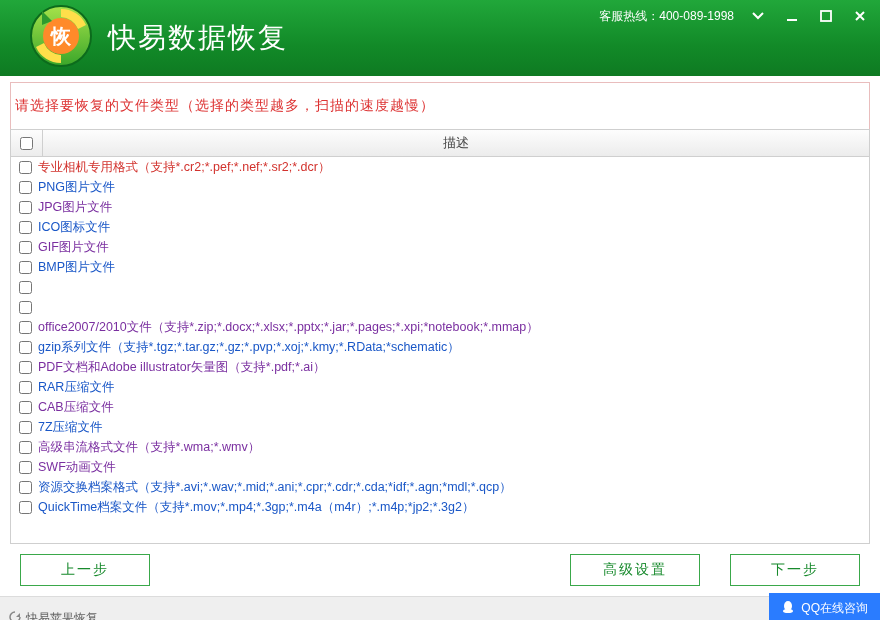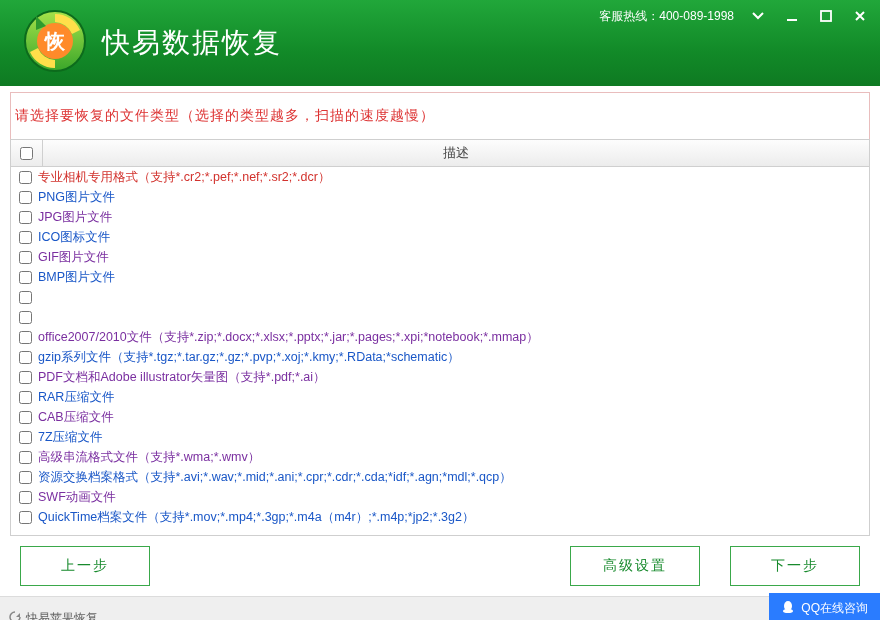--- a/index.html
+++ b/index.html
@@ -1,24 +1,24 @@
 <!DOCTYPE html>
 <html><head>
 <meta charset="utf-8">
 <style>
   * { box-sizing: border-box; margin: 0; padding: 0; }
   html, body { width: 880px; height: 620px; font-family: "Microsoft YaHei", Arial, sans-serif; overflow: hidden; }
   .window { width: 880px; height: 620px; display: flex; flex-direction: column; background: #fff; }
   .header {
-    height: 86px;
+    height: 76px;
     background: linear-gradient(to bottom, #21a73a 0%, #128a28 60%, #0e7a22 100%);
     position: relative;
     display: flex;
     align-items: center;
-    padding-left: 22px;
+    padding-left: 28px;
   }
   .logo-wrap { display: flex; align-items: center; gap: 14px; }
   .app-title { color: #fff; font-size: 28px; letter-spacing: 2px; font-weight: 400; }
   .topbar {
     position: absolute; top: 6px; right: 10px;
     display: flex; align-items: center; gap: 14px;
     color: #fff; font-size: 12px;
   }
   .topbar .ctrl { width: 20px; height: 20px; display: inline-flex; align-items: center; justify-content: center; cursor: pointer; }
   .topbar svg { display: block; }
@@ -43,21 +43,21 @@
   .row-label.red { color: #d2322d; }
   .row-label.blue { color: #1a57c7; }
   .row-label.purple { color: #7a2fa0; }
   .list::-webkit-scrollbar { width: 14px; }
   .list::-webkit-scrollbar-track { background: #f0f0f0; border-left: 1px solid #ddd; }
   .list::-webkit-scrollbar-thumb { background: #c2c2c2; border: 2px solid #f0f0f0; border-radius: 2px; }
   .footer-btns {
     display: flex; justify-content: space-between; padding: 10px;
   }
   .btn {
-    min-width: 130px; height: 40px; border: 1px solid #3aa84a;
+    min-width: 130px; height: 32px; border: 1px solid #3aa84a;
     color: #188a2d; background: #fff; font-size: 14px;
     display: inline-flex; align-items: center; justify-content: center;
     cursor: pointer; letter-spacing: 2px;
   }
   .right-btns { display: flex; gap: 30px; }
   .statusbar {
     height: 24px; background: #efefef; border-top: 1px solid #dcdcdc;
     display: flex; align-items: center; justify-content: space-between;
     padding: 0 0 0 8px; font-size: 12px; color: #666;
   }
@@ -184,25 +184,25 @@
           <div class="row">
             <input type="checkbox" style="">
             <span class="row-label blue">7Z压缩文件</span>
           </div>
           <div class="row">
             <input type="checkbox" style="">
             <span class="row-label purple">高级串流格式文件（支持*.wma;*.wmv）</span>
           </div>
           <div class="row">
             <input type="checkbox" style="">
+            <span class="row-label purple">SWF动画文件</span>
+          </div>
+          <div class="row">
+            <input type="checkbox" style="">
             <span class="row-label blue">资源交换档案格式（支持*.avi;*.wav;*.mid;*.ani;*.cpr;*.cdr;*.cda;*idf;*.agn;*mdl;*.qcp）</span>
-          </div>
-          <div class="row">
-            <input type="checkbox" style="">
-            <span class="row-label purple">SWF动画文件</span>
           </div>
           <div class="row">
             <input type="checkbox" style="">
             <span class="row-label blue">QuickTime档案文件（支持*.mov;*.mp4;*.3gp;*.m4a（m4r）;*.m4p;*jp2;*.3g2）</span>
           </div>
         </div>
     </div>
 
     <div class="footer-btns">
       <div>

